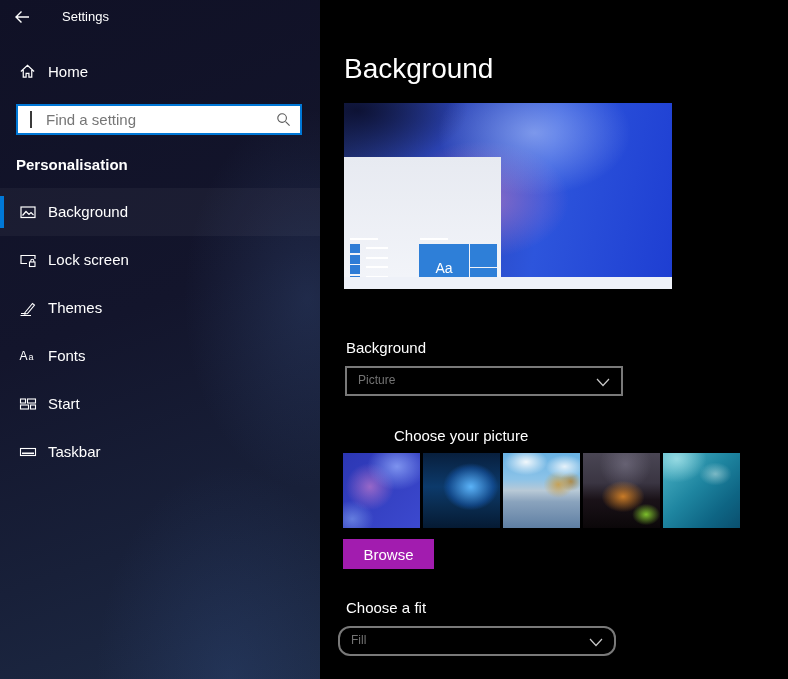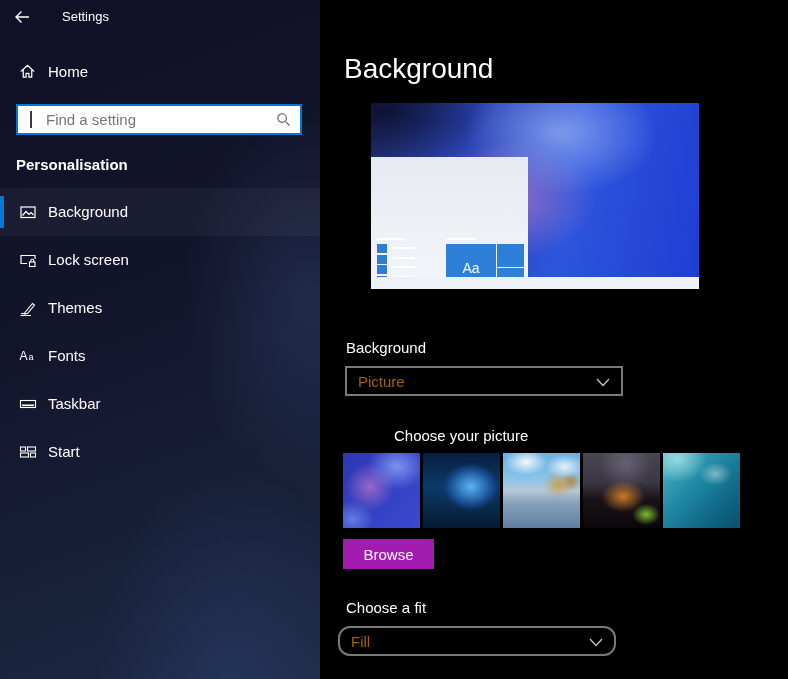--- a/index.html
+++ b/index.html
@@ -48,38 +48,37 @@
   .main { position:absolute; left:320px; top:0; width:468px; height:679px; background:#000; }
   .page-title { position:absolute; left:24px; top:53px; font-size:28px; font-weight:300; color:#fff; }
 
   .preview { position:absolute; left:24px; top:103px; width:328px; height:186px; overflow:hidden;
     background:
       radial-gradient(42% 48% at 58% 16%, rgba(190,210,255,0.55), transparent 70%),
       radial-gradient(38% 45% at 42% 52%, rgba(225,135,195,0.55), transparent 70%),
       radial-gradient(30% 30% at 4% 96%, rgba(150,180,240,0.5), transparent 70%),
       radial-gradient(45% 40% at 4% 4%, rgba(8,10,35,0.8), transparent 75%),
       linear-gradient(100deg, #203070 0%, #2b43b4 30%, #2d55dc 60%, #1e3ed2 100%);
-    margin-left: 27px;
   }
   .pv-taskbar { position:absolute; left:0; bottom:0; width:328px; height:12px; background:#eef1f8; }
   .pv-start { position:absolute; left:0; top:54px; width:157px; height:120px;
     background:linear-gradient(180deg,#e7eaf1 0%,#f2f4f9 100%); }
   .pv-line { position:absolute; height:2px; background:#fff; }
   .pv-sqcol { position:absolute; left:6px; top:87px; width:10px; height:87px;
     background:repeating-linear-gradient(180deg,#2e7cd6 0 9px, transparent 9px 10.6px); }
   .pv-listlines { position:absolute; left:22px; top:90px; width:22px; height:84px;
     background:repeating-linear-gradient(180deg,#fff 0 2px, transparent 2px 9.6px); }
   .pv-tile { position:absolute; background:#2e7fd8; }
   .pv-tile-aa { left:75px; top:87px; width:50px; height:48px; display:flex; align-items:center; justify-content:center;
     color:#fff; font-size:14px; }
 
   .field-label { position:absolute; font-size:15px; color:#fff; }
   .dropdown { position:absolute; width:278px; height:30px; border:2px solid #797979; background:#000;
     cursor:pointer; }
-  .dropdown .value { position:absolute; left:11px; top:5px; font-size:15px; color:#a16207; }
+  .dropdown .value { position:absolute; left:11px; top:5px; font-size:12px; color:#737373; }
   .dropdown .chev { position:absolute; right:11px; top:10px; width:14px; height:9px; color:#c8c8c8; }
 
   .thumbs { position:absolute; left:23px; top:453px; display:flex; gap:3px; }
   .thumb { width:77px; height:75px; cursor:pointer; }
   .thumb-1 { background:
       radial-gradient(55% 45% at 70% 18%, rgba(150,175,255,0.75), transparent 70%),
       radial-gradient(45% 45% at 35% 45%, rgba(205,125,205,0.65), transparent 70%),
       radial-gradient(40% 35% at 12% 88%, rgba(120,150,235,0.7), transparent 70%),
       linear-gradient(135deg,#2c37b4 0%,#3c49cf 100%); }
   .thumb-2 { background:
@@ -182,37 +181,37 @@
           <text x="0.5" y="13" fill="#fff" font-size="12" font-family="Liberation Sans, sans-serif">A</text>
           <text x="9.5" y="13" fill="#fff" font-size="9" font-family="Liberation Sans, sans-serif">a</text>
         </svg>
       </span>
       <span class="label">Fonts</span>
     </div>
 
     <div class="nav-row">
       <span class="icon">
         <svg viewBox="0 0 18 18" width="18" height="18">
-          <rect x="1.5" y="5.5" width="15" height="7" stroke="#fff" stroke-width="1.1" fill="none"></rect>
-          <rect x="3" y="9.5" width="12" height="1.6" fill="#fff"></rect>
-        </svg>
-      </span>
-      <span class="label">Taskbar</span>
-    </div>
-
-    <div class="nav-row">
-      <span class="icon">
-        <svg viewBox="0 0 18 18" width="18" height="18">
           <rect x="1.5" y="4" width="5" height="4" stroke="#fff" stroke-width="1.1" fill="none"></rect>
           <rect x="8.5" y="4" width="8" height="4" stroke="#fff" stroke-width="1.1" fill="none"></rect>
           <rect x="1.5" y="10" width="8" height="4" stroke="#fff" stroke-width="1.1" fill="none"></rect>
           <rect x="11.5" y="10" width="5" height="4" stroke="#fff" stroke-width="1.1" fill="none"></rect>
         </svg>
       </span>
       <span class="label">Start</span>
+    </div>
+
+    <div class="nav-row">
+      <span class="icon">
+        <svg viewBox="0 0 18 18" width="18" height="18">
+          <rect x="1.5" y="5.5" width="15" height="7" stroke="#fff" stroke-width="1.1" fill="none"></rect>
+          <rect x="3" y="9.5" width="12" height="1.6" fill="#fff"></rect>
+        </svg>
+      </span>
+      <span class="label">Taskbar</span>
     </div>
 
   </div>
 </div>
 
 <div class="main">
 
   <h1 class="page-title">Background</h1>
 
   <div class="preview">

